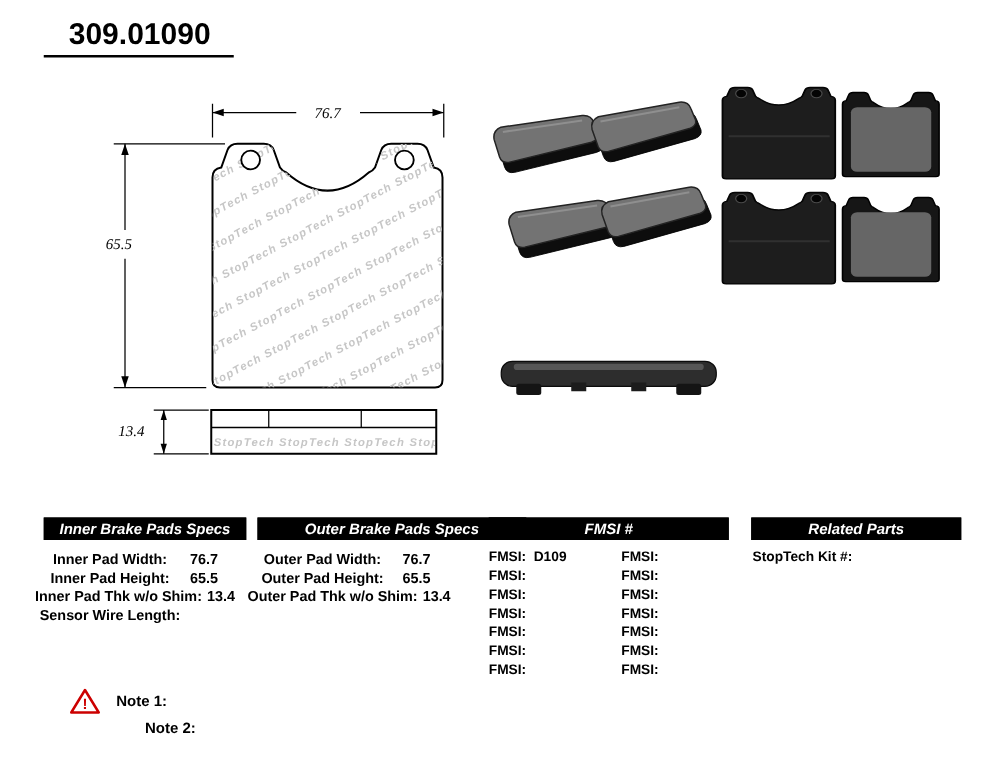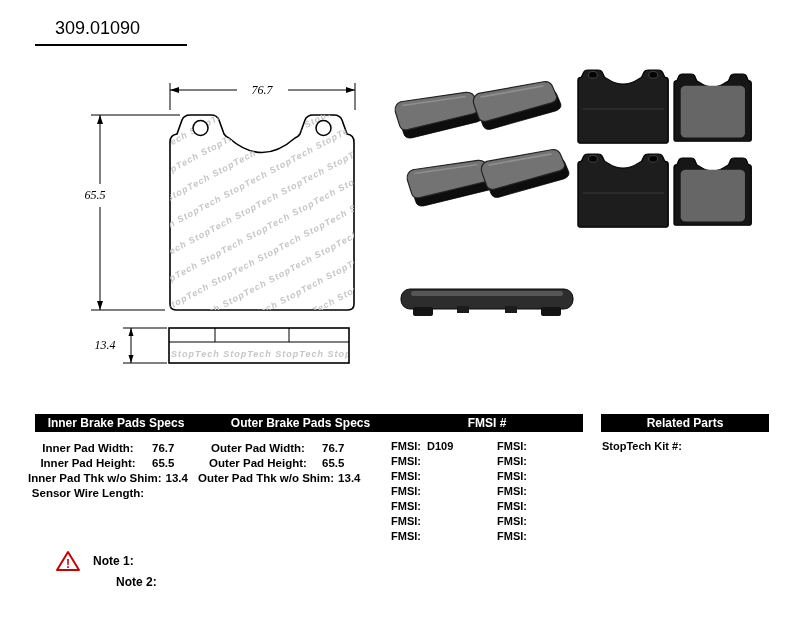--- a/index.html
+++ b/index.html
@@ -3,33 +3,33 @@
 <meta charset="utf-8">
 <style>
   * { margin:0; padding:0; box-sizing:border-box; }
   html,body { background:#fff; }
   body { font-family:"Liberation Sans", sans-serif; color:#000; }
   .page { position:relative; width:800px; height:619px; background:#fff; overflow:hidden; }
   .abs { position:absolute; }
 
   
   .hdr { position:absolute; top:12px; height:34px; border-bottom:2px solid #000;
-         font-size:18px; font-weight:normal; line-height:32px; }
+         font-size:24px; font-weight:bold; line-height:32px; }
   .hdr-left  { left:35px;  width:152px; padding-left:20px; }
   .hdr-right { left:618px; width:130px; text-align:right; padding-right:2px; }
 
   
   .dim { font-family:"Liberation Serif", serif; font-style:italic; font-size:12px; fill:#000; }
   .wm  { font-family:"Liberation Sans", sans-serif; font-style:italic; font-weight:bold;
          font-size:9px; fill:#c6c6c6; letter-spacing:1px; }
 
   
   .th { position:absolute; top:414px; height:18px; background:#000; color:#fff;
         font-size:12px; font-weight:bold; text-align:center; line-height:17px;
-        border:1px solid #000; }
+        border:1px solid #000;font-style:italic; }
   .rows { position:absolute; top:440px; }
   .srow { display:flex; height:15px; align-items:center; font-size:11.5px; font-weight:bold; }
   .slab { flex:1; text-align:center; white-space:nowrap; }
   .sval { width:38px; text-align:left; margin-left:4px; white-space:nowrap; }
   .frow { height:15px; font-size:11px; font-weight:bold; white-space:nowrap; }
   .fval { margin-left:6px; }
 
   .note { position:absolute; font-size:12px; font-weight:bold; }
 </style>
 </head>
@@ -158,21 +158,21 @@
   <svg class="abs" style="left:395px; top:280px;" width="185" height="46" viewBox="0 0 185 46">
     <rect x="6" y="9" width="172" height="20" rx="9" fill="#2d2d2d" stroke="#0b0b0b"></rect>
     <rect x="16" y="11" width="152" height="5" rx="2.5" fill="#565656"></rect>
     <rect x="18" y="27" width="20" height="9" rx="2" fill="#141414"></rect>
     <rect x="146" y="27" width="20" height="9" rx="2" fill="#141414"></rect>
     <rect x="62" y="26" width="12" height="7" fill="#1c1c1c"></rect>
     <rect x="110" y="26" width="12" height="7" fill="#1c1c1c"></rect>
   </svg>
 
   <div class="th" style="left:35px;  width:162px;">Inner Brake Pads Specs</div>
-  <div class="th" style="left:193px; width:215px;text-align:center;">Outer Brake Pads Specs</div>
+  <div class="th" style="left:206px; width:215px;text-align:center;">Outer Brake Pads Specs</div>
   <div class="th" style="left:391px; width:192px;">FMSI #</div>
   <div class="th" style="left:601px; width:168px;">Related Parts</div>
 
   <div class="rows" style="left:28px; width:162px;">
     <div class="srow">
       <span class="slab">Inner Pad Width:</span>
       <span class="sval">76.7</span>
     </div>
     <div class="srow">
       <span class="slab">Inner Pad Height:</span>

